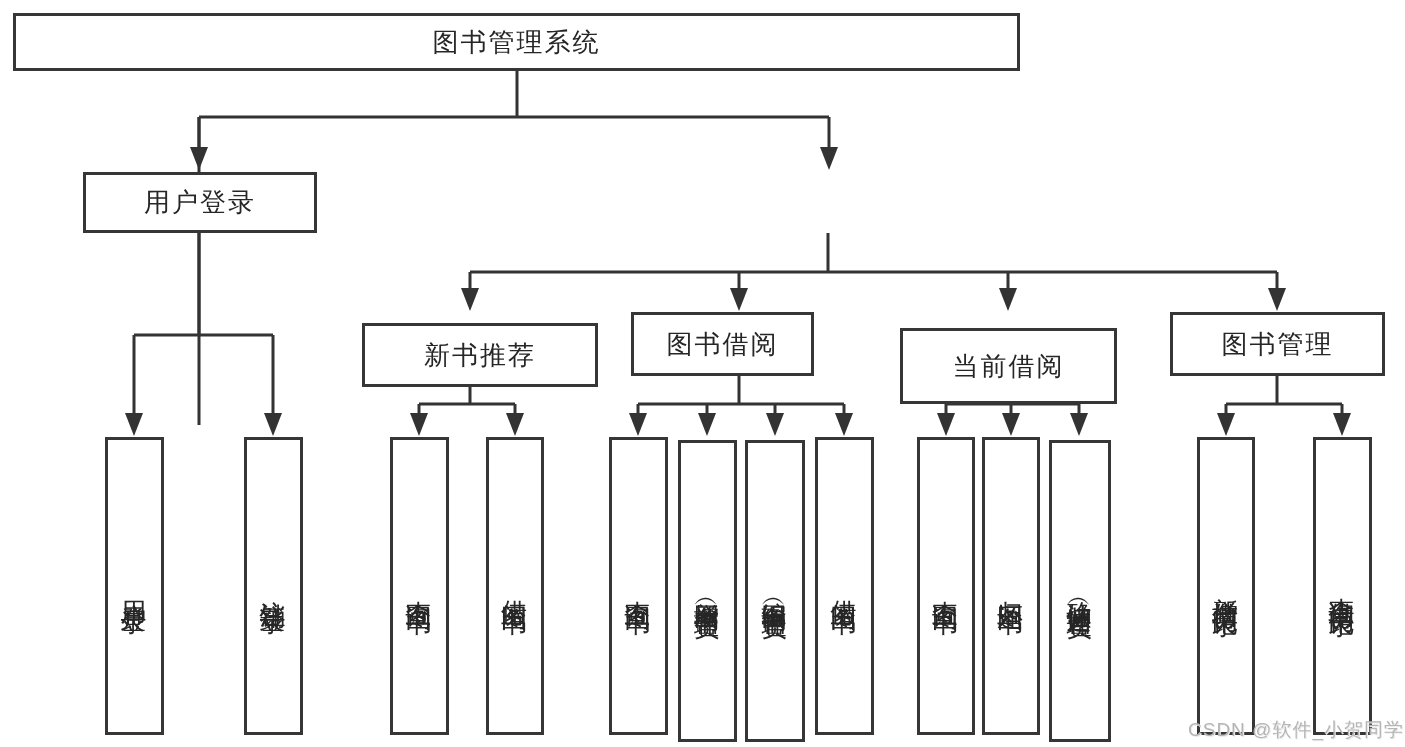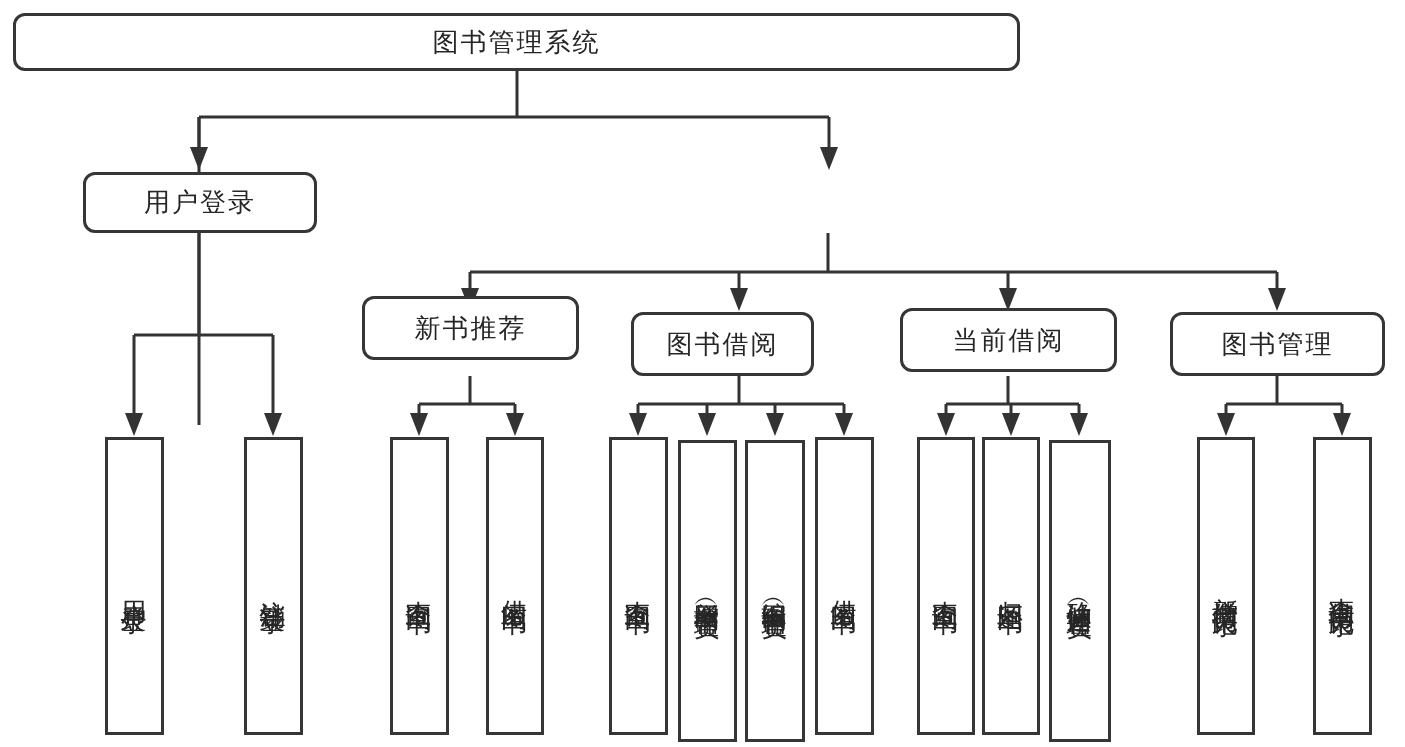--- a/index.html
+++ b/index.html
@@ -11,21 +11,21 @@
   svg.wires path.shaft { stroke: #333333; stroke-width: 3; fill: none; }
   svg.wires path.arr   { fill: #333333; stroke: none; }
 
   .node {
     position: absolute; box-sizing: border-box;
     border: 3px solid #363636; background: #ffffff;
     display: flex; align-items: center; justify-content: center;
     color: #262626; font-size: 26px; letter-spacing: 3px;
     white-space: nowrap;
   }
-  .node.h { letter-spacing: 2px; border-radius: 12px; }
+  .node.h { letter-spacing: 2px; }
   .node.v {
     writing-mode: vertical-rl;
     letter-spacing: 3px;
     white-space: normal;
     font-size: 26px;
   }
   .node.v.long { letter-spacing: 2px; font-size: 25px; }
 
   .watermark {
     position: absolute; left: 1188px; top: 717px;
@@ -86,37 +86,38 @@
       <path class="shaft" d="M1277 376 V404 M1226 404 H1342 M1226 404 V420 M1342 404 V420"></path>
       <path class="arr" d="M1217 413 L1235 413 L1226 436 Z"></path>
       <path class="arr" d="M1333 413 L1351 413 L1342 436 Z"></path>
     </g>
   </svg>
 
   <div class="node h" style="left:13px; top:13px; width:1007px; height:58px">图书管理系统</div>
 
   <div class="node h" style="left:83px; top:172px; width:234px; height:61px">用户登录</div>
 
-  <div class="node h" style="left:362px; top:296px; width:217px; height:64px">新书推荐</div>
+  <div class="node h" style="left:362px; top:323px; width:236px; height:64px">新书推荐</div>
   <div class="node h" style="left:631px; top:312px; width:183px; height:64px">图书借阅</div>
-  <div class="node h" style="left:900px; top:308px; width:217px; height:64px">当前借阅</div>
+  <div class="node h" style="left:900px; top:328px; width:217px; height:76px">当前借阅</div>
   <div class="node h" style="left:1170px; top:312px; width:215px; height:64px">图书管理</div>
 
   <div class="node v" style="left:105px; top:437px; width:59px; height:298px">用户登录</div>
   <div class="node v" style="left:244px; top:437px; width:59px; height:298px">注销登录</div>
 
   <div class="node v" style="left:390px; top:437px; width:59px; height:298px">查询图书</div>
   <div class="node v" style="left:486px; top:437px; width:58px; height:298px">借阅图书</div>
 
   <div class="node v" style="left:609px; top:437px; width:59px; height:298px">查询图书</div>
   <div class="node v long" style="left:678px; top:440px; width:59px; height:302px">新增图书（管理员）</div>
   <div class="node v long" style="left:745px; top:440px; width:60px; height:302px">编辑图书（管理员）</div>
   <div class="node v" style="left:815px; top:437px; width:59px; height:298px">借阅图书</div>
 
   <div class="node v" style="left:917px; top:437px; width:58px; height:298px">查询图书</div>
   <div class="node v" style="left:982px; top:437px; width:58px; height:298px">归还图书</div>
   <div class="node v long" style="left:1049px; top:440px; width:62px; height:302px">确认归还（管理员）</div>
 
   <div class="node v" style="left:1197px; top:437px; width:58px; height:298px">新增借阅记录</div>
   <div class="node v" style="left:1313px; top:437px; width:59px; height:298px">查询借阅记录</div>
 
+  <div class="watermark">CSDN @软件_小贺同学</div>
 
 </div>
 
 </body></html>

